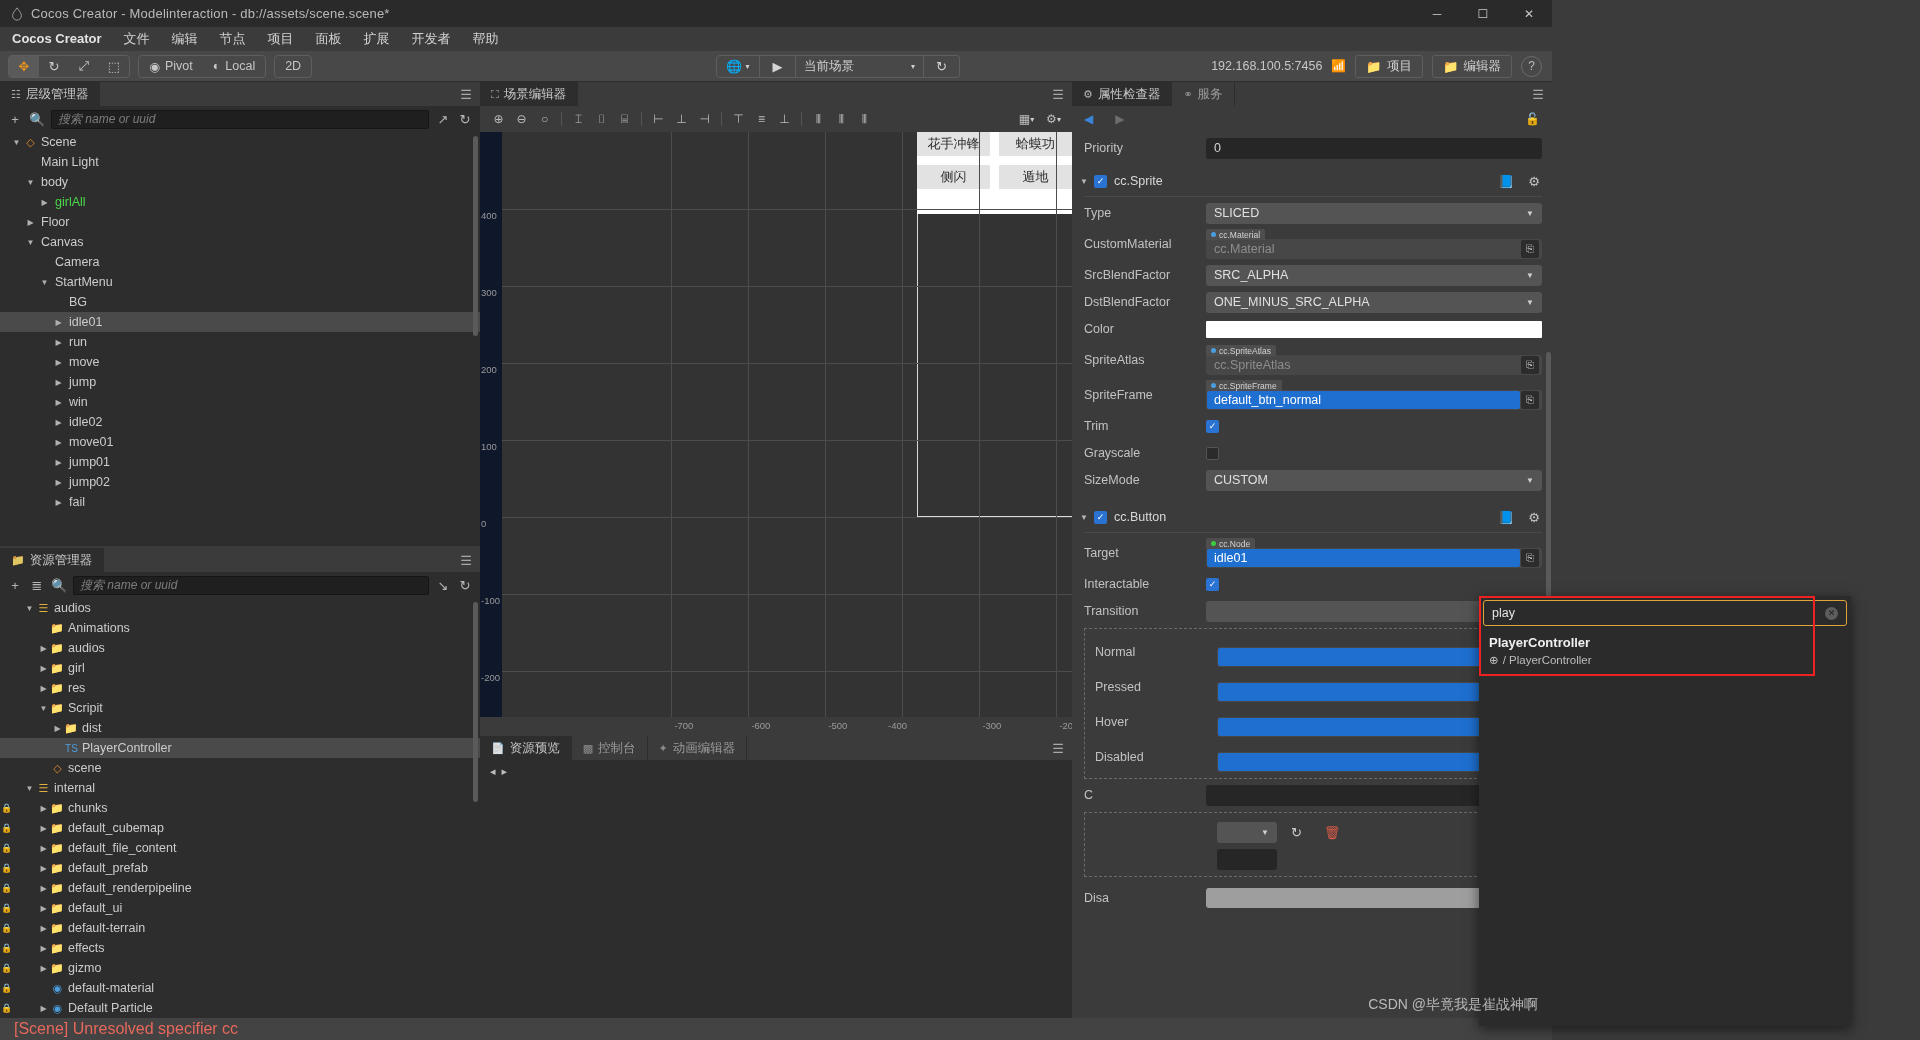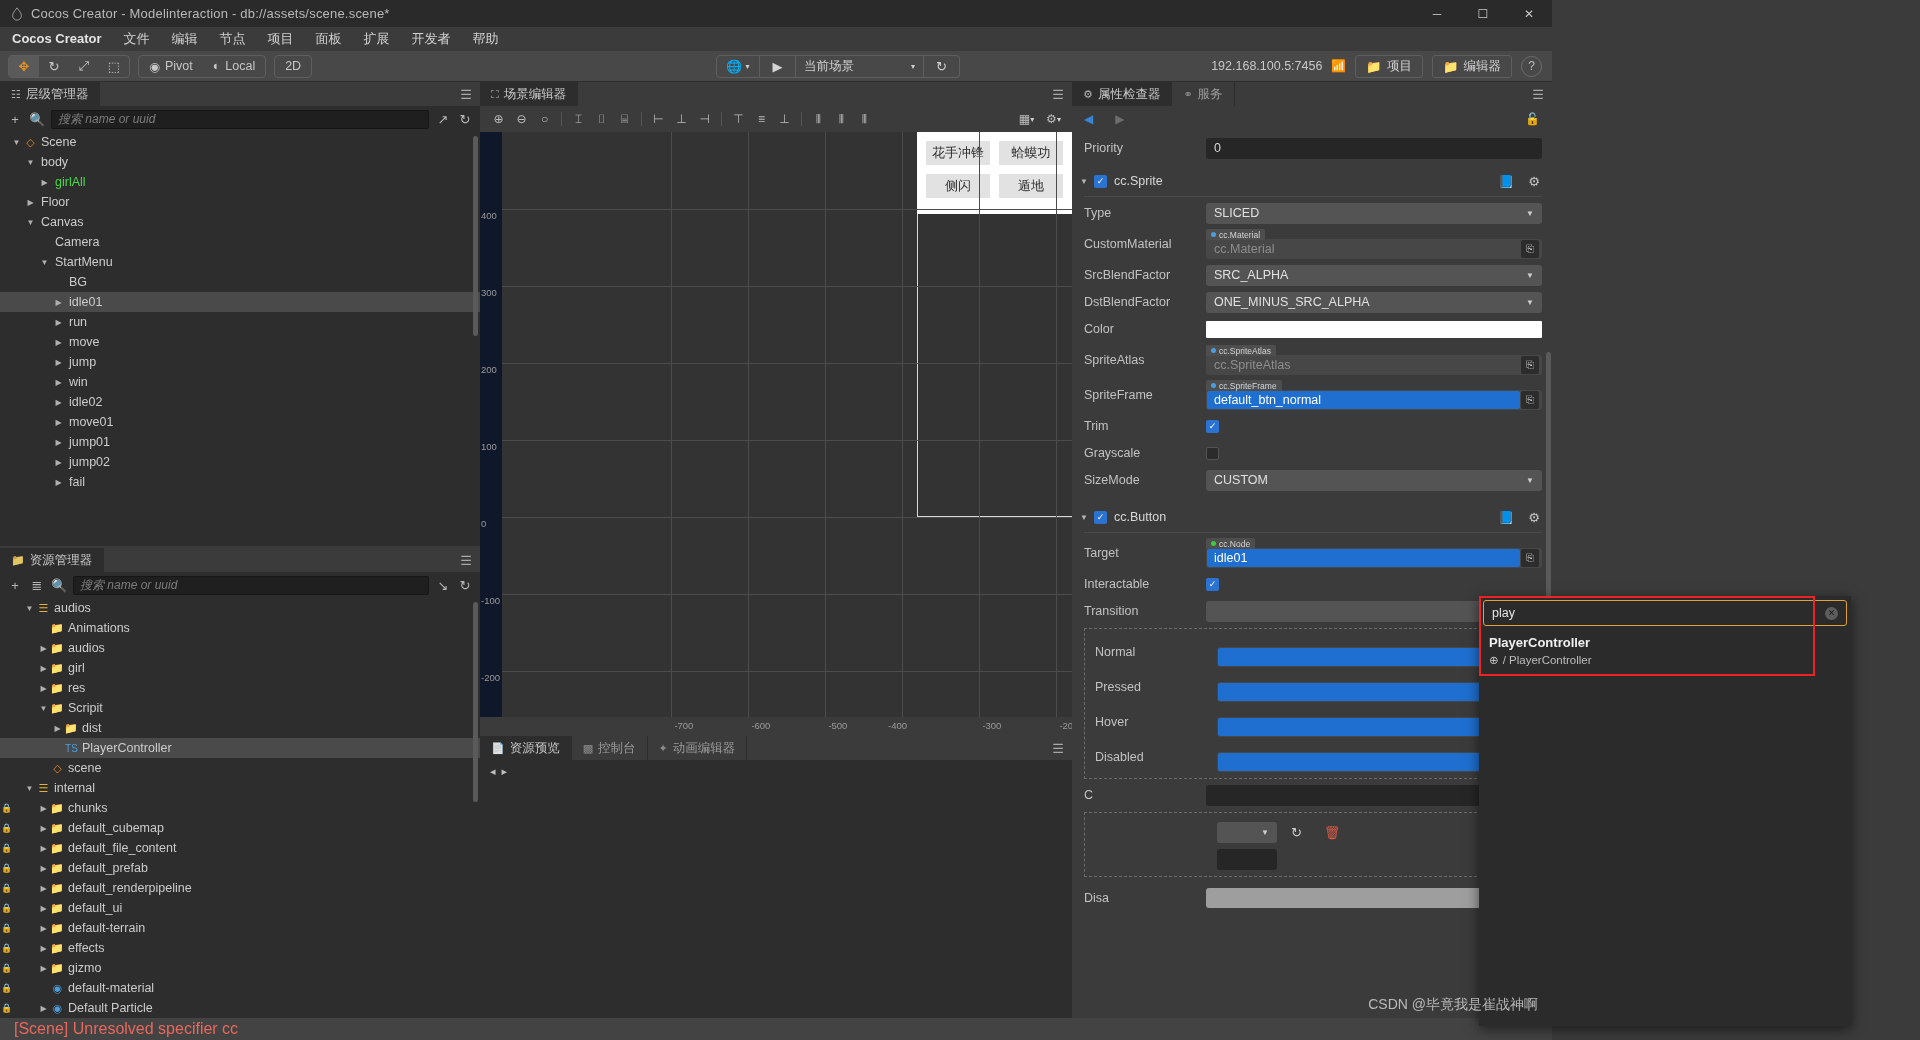--- a/index.html
+++ b/index.html
@@ -103,21 +103,21 @@
 
   .canvas { flex: 1; position: relative; background: #333333; overflow: hidden; }
   .ruler-v { position: absolute; left: 0; top: 0; bottom: 0; width: 22px; background: #0f172a; z-index: 4; }
   .ruler-h { position: absolute; left: 0; right: 0; bottom: 0; height: 17px; background: #3b3b3b; z-index: 4; }
   .rtick { position: absolute; font-size: 9.5px; color: #9a9a9a; }
   .gridline { position: absolute; background: #4c4c4c; }
   .sceneview { position: absolute; left: 22px; top: 0; right: 0; bottom: 17px; overflow: hidden; }
   .uiframe { position: absolute; border: 1px solid #d8d8d8; }
   .menupanel {
     position: absolute; background: #ffffff; display: grid;
-    grid-template-columns: 1fr 1fr; gap: 9px; padding: 9px; align-content: start;
+    grid-template-columns: 1fr 1fr; gap: 9px; align-content: start;
   }
   .gbtn {
     background: #e2e2e2; color: #2b2b2b; font-size: 13px; display: flex;
     align-items: center; justify-content: center; height: 24px; border-radius: 1px;
     font-family: "DejaVu Sans", sans-serif;
   }
   .gizmo { position: absolute; }
 
   
   .bottomdock { flex: 1; display: flex; flex-direction: column; min-height: 0; border-top: 2px solid #3b3b3b; }
@@ -303,20 +303,26 @@
           <input class="srch-input" placeholder="搜索 name or uuid" style="">
           <span class="srch-icon">↗</span>
           <span class="srch-icon">↻</span>
         </div>
         <div class="treewrap" id="hier-tree">
             <div class="trow">
               <span style="width: 10px; flex: 0 0 auto;"></span>
               <span class="arrow">▼</span>
               <span class="tico flame">◇</span>
               <span>Scene</span>
+            </div>
+            <div class="trow">
+              <span style="width: 24px; flex: 0 0 auto;"></span>
+              <span class="arrow blank"></span>
+              <span style="width: 4px;"></span>
+              <span>Main Light</span>
             </div>
             <div class="trow">
               <span style="width: 24px; flex: 0 0 auto;"></span>
               <span class="arrow">▼</span>
               <span style="width: 4px;"></span>
               <span>body</span>
             </div>
             <div class="trow">
               <span style="width: 38px; flex: 0 0 auto;"></span>
               <span class="arrow">▶</span>

